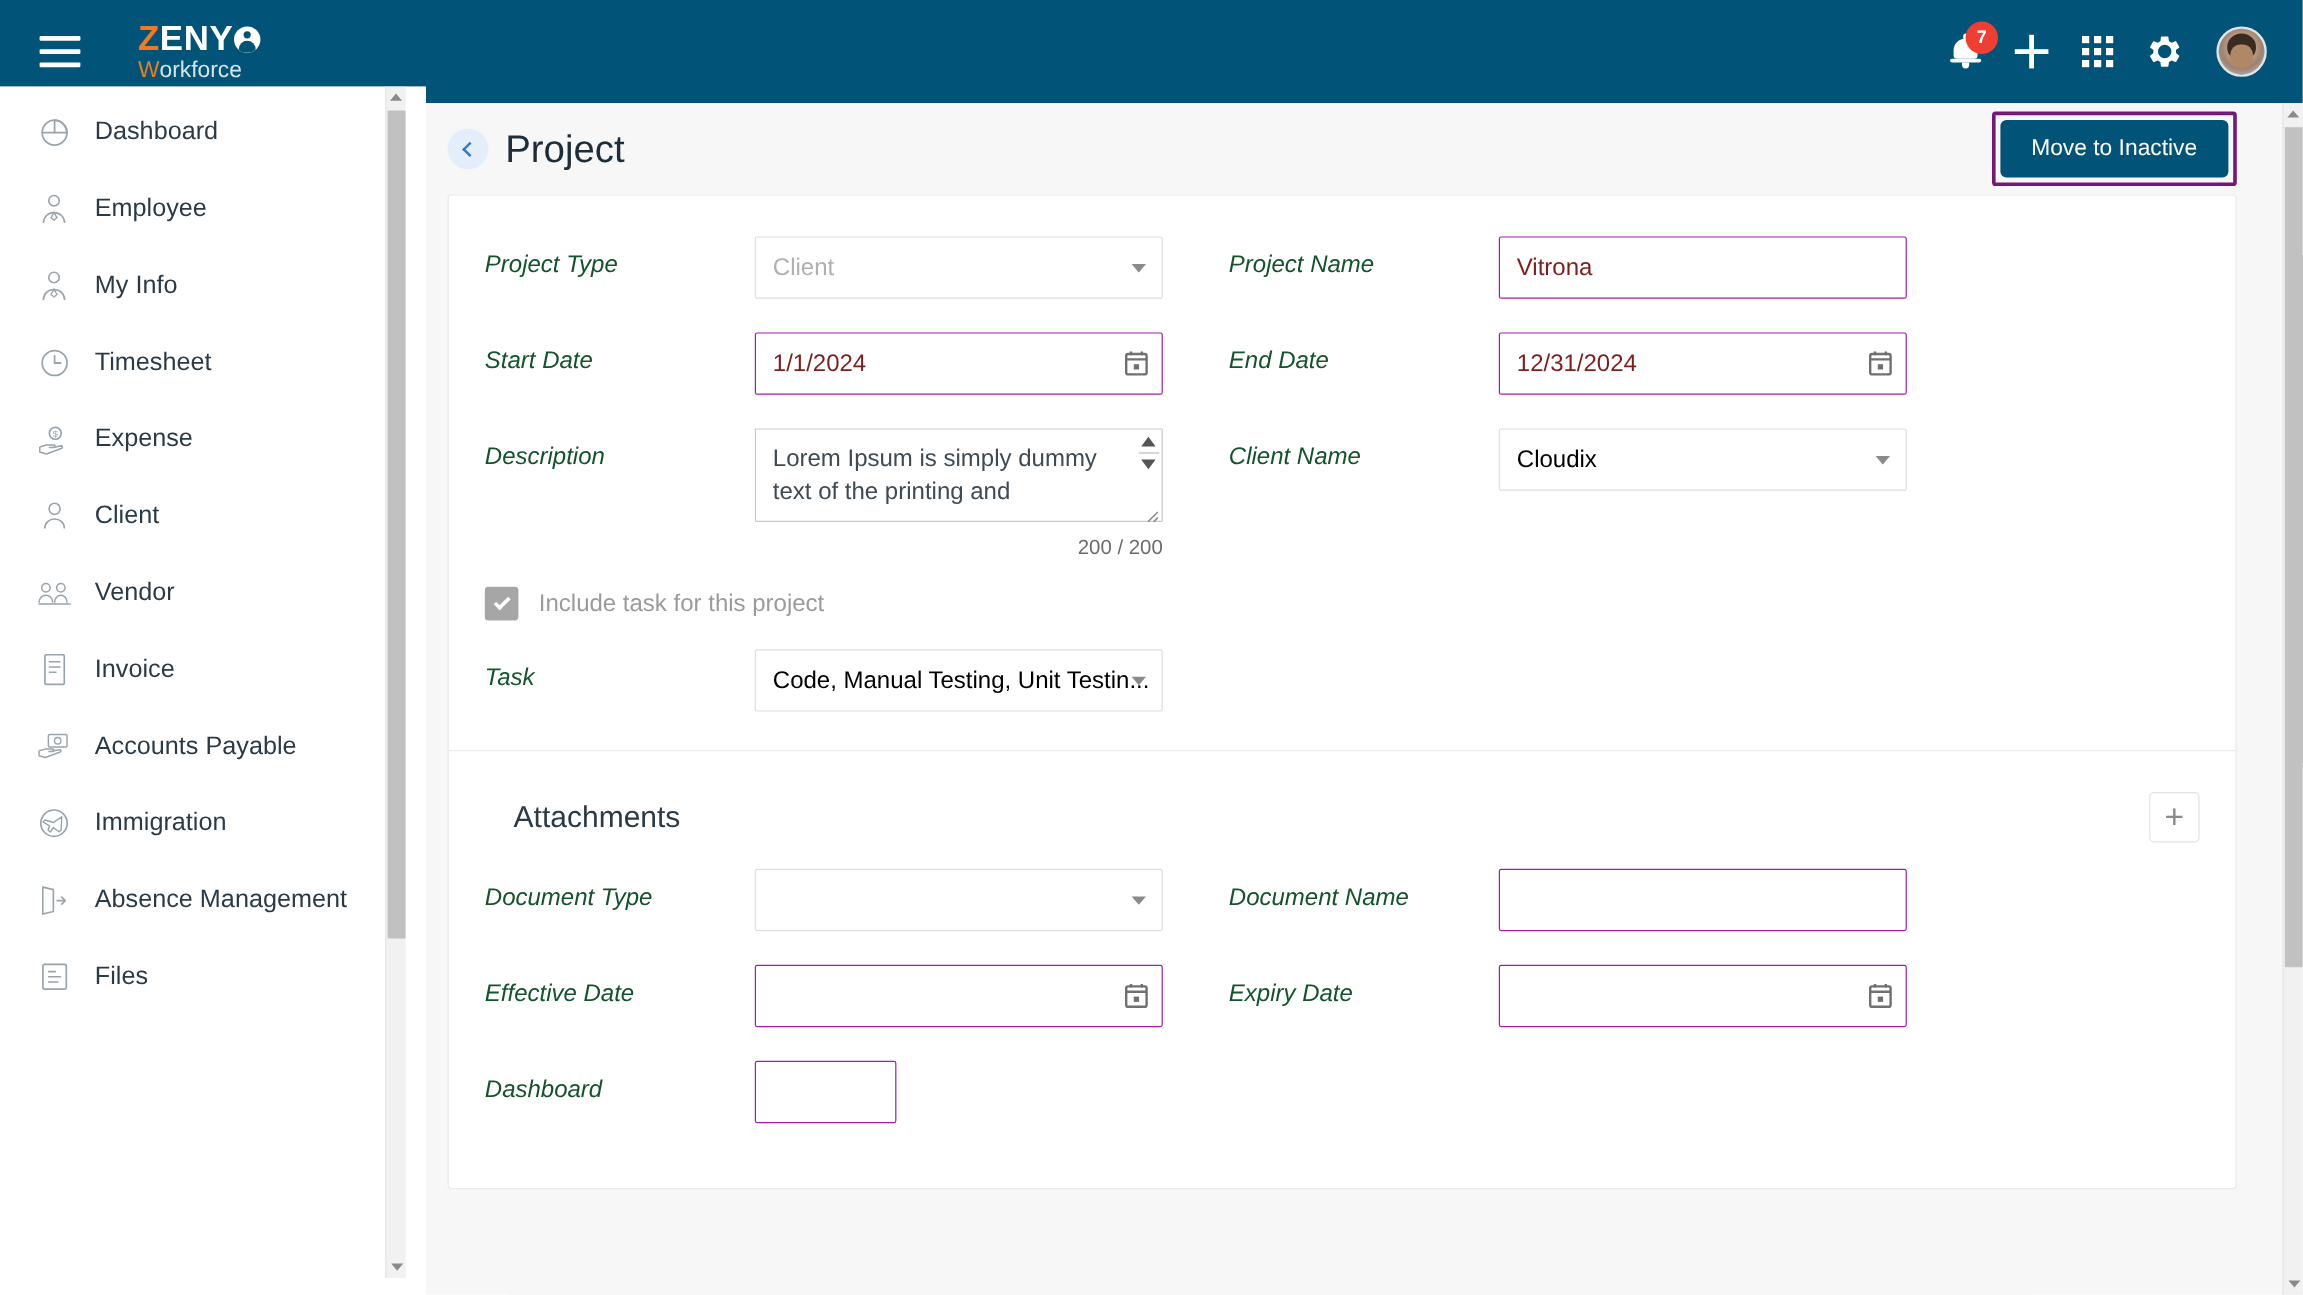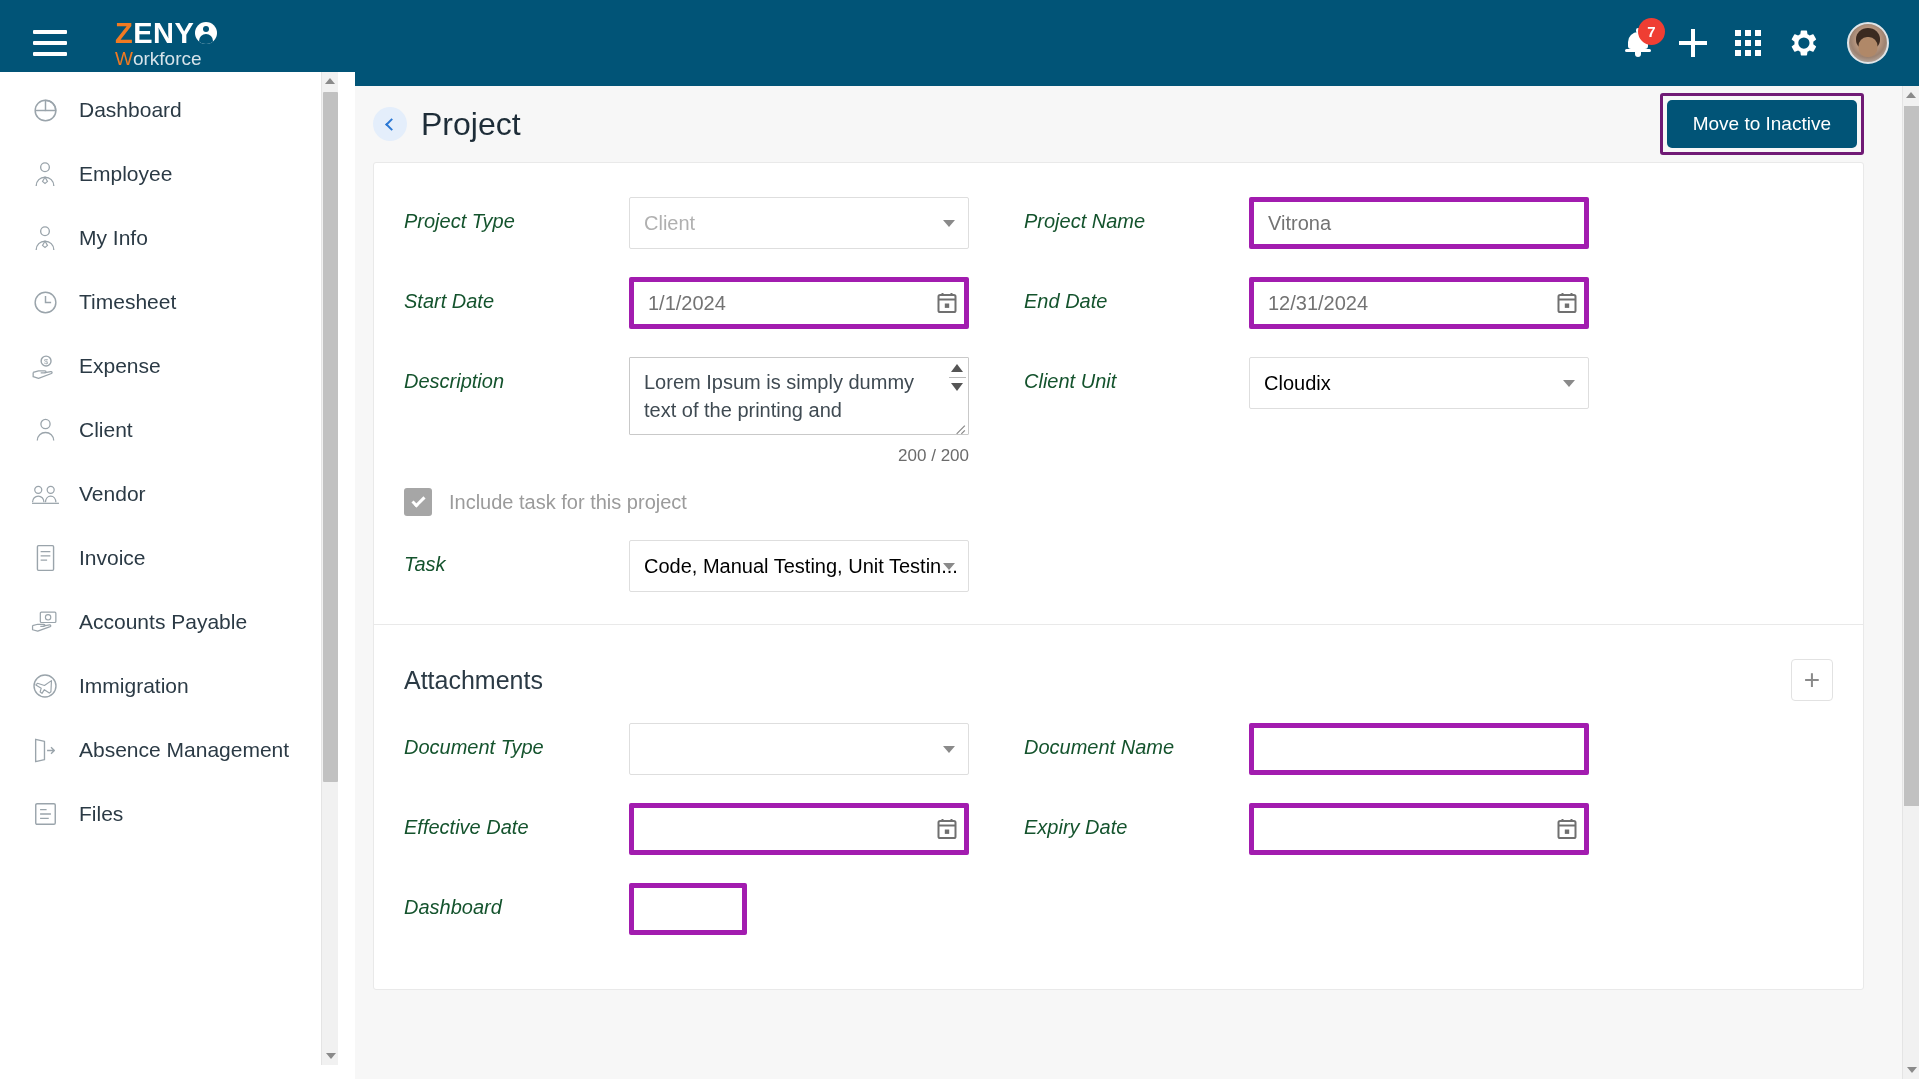--- a/index.html
+++ b/index.html
@@ -174,22 +174,22 @@
 
   .grid2 { display: grid; grid-template-columns: 620px 620px; column-gap: 0px; }
   .frow { display: flex; align-items: flex-start; min-height: 80px; }
   .flabel {
     width: 225px; flex: none; font-size: 20px; color: #14532d;
     padding-top: 12px; line-height: 1.2; font-style: italic;
   }
   .fctl { width: 340px; flex: none; }
 
   .inp {
-    width: 340px; height: 52px; border: 5px solid #a21caf; background: #ffffff;
-    font-size: 20px; color: #737373; padding: 0 14px; font-family: inherit;
+    width: 340px; height: 52px; border: 1px solid #a21caf; background: #ffffff;
+    font-size: 20px; color: #7f1d1d; padding: 0 14px; font-family: inherit;
     display: flex; align-items: center; border-radius: 2px;
   }
   .inp.with-ico { padding-right: 44px; position: relative; }
 
   .sel {
     width: 340px; height: 52px; border: 1px solid #dedede; background: #ffffff;
     font-size: 20px; color: #000000; padding: 0 34px 0 14px; border-radius: 2px;
     display: flex; align-items: center; position: relative; cursor: pointer;
     overflow: hidden; white-space: nowrap;
   }
@@ -232,21 +232,21 @@
     width: 28px; height: 28px; background: #a6a6a6; border-radius: 3px;
     display: flex; align-items: center; justify-content: center; flex: none;
   }
   .chk-mark {
     width: 13px; height: 7px; border-left: 3px solid #ffffff; border-bottom: 3px solid #ffffff;
     transform: rotate(-45deg); margin-top: -3px;
   }
   .chk-label { margin-left: 17px; font-size: 20px; color: #9b9b9b; }
 
   .sec-head { display: flex; align-items: center; justify-content: space-between; margin-bottom: 22px; }
-  .sec-title { font-size: 25px; color: #2b3a45; }
+  .sec-title { font-size: 25px; color: #2b3a45; margin-left: 24px; }
   .icon-btn {
     width: 42px; height: 42px; border: 1px solid #e2e2e2; background: #ffffff;
     border-radius: 4px; display: flex; align-items: center; justify-content: center;
     cursor: pointer; color: #8a8a8a; font-size: 28px; line-height: 1;
     font-family: inherit;
   }
 
   
   .page-scroll {
     position: absolute; top: 86px; right: 0; width: 17px; height: 993px;
@@ -542,21 +542,21 @@
                 </div>
                 <svg class="ta-grip" viewBox="0 0 12 12">
                   <path d="M11 4L4 11M11 8L8 11" stroke="#8a8a8a" stroke-width="1.1"></path>
                 </svg>
               </div>
               <div class="counter">200 / 200</div>
             </div>
           </div>
 
           <div class="frow">
-            <div class="flabel">Client Unit</div>
+            <div class="flabel">Client Name</div>
             <div class="fctl">
               <div class="sel">
                 <span>Cloudix</span>
                 <span class="caret"></span>
               </div>
             </div>
           </div>
         </div>
 
         <div class="check-row">

